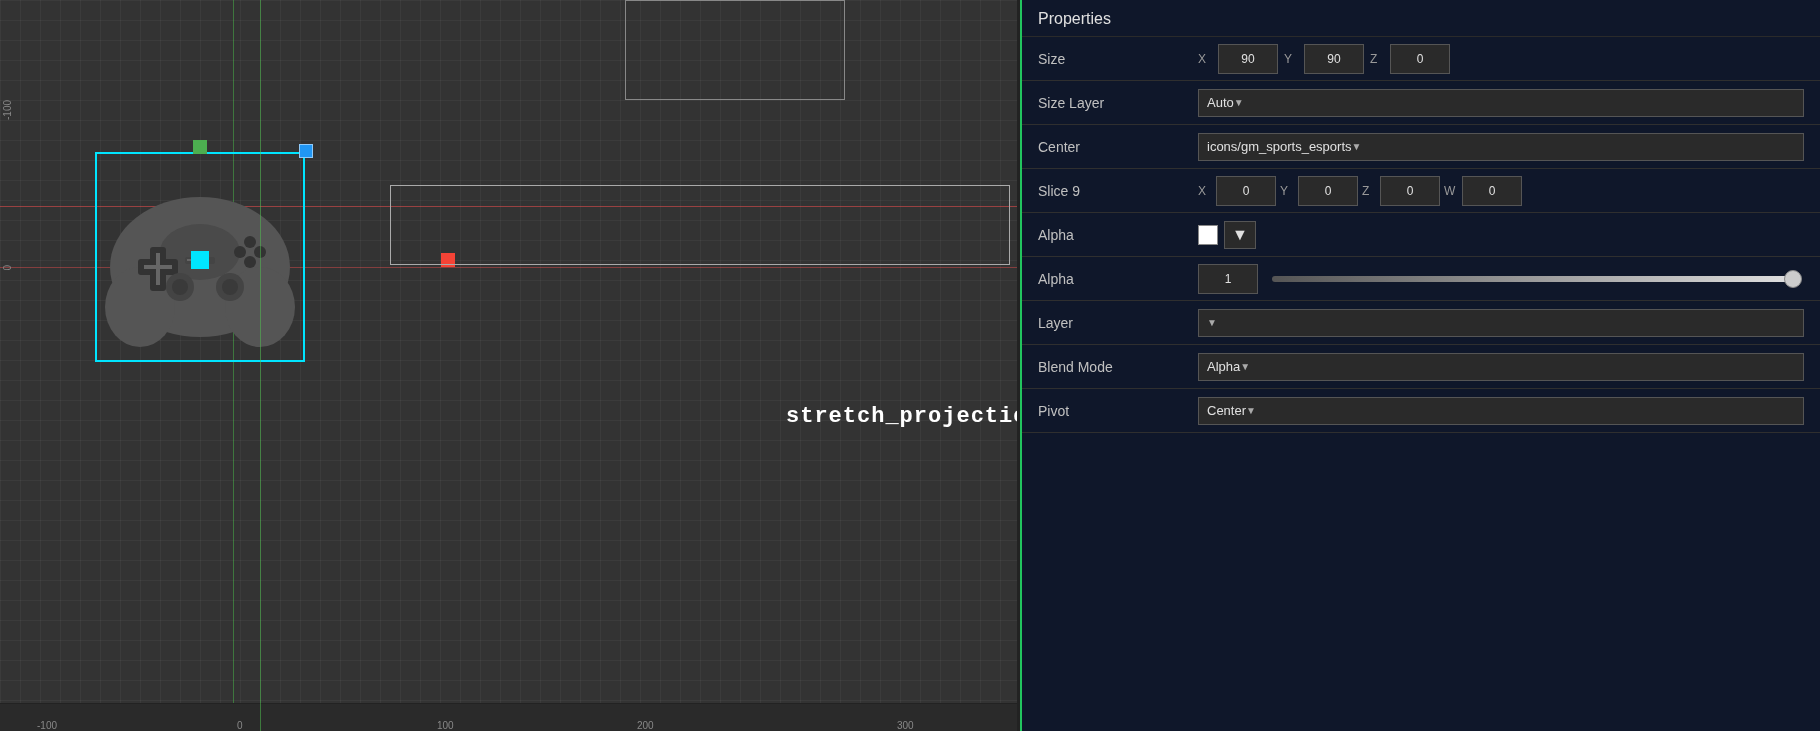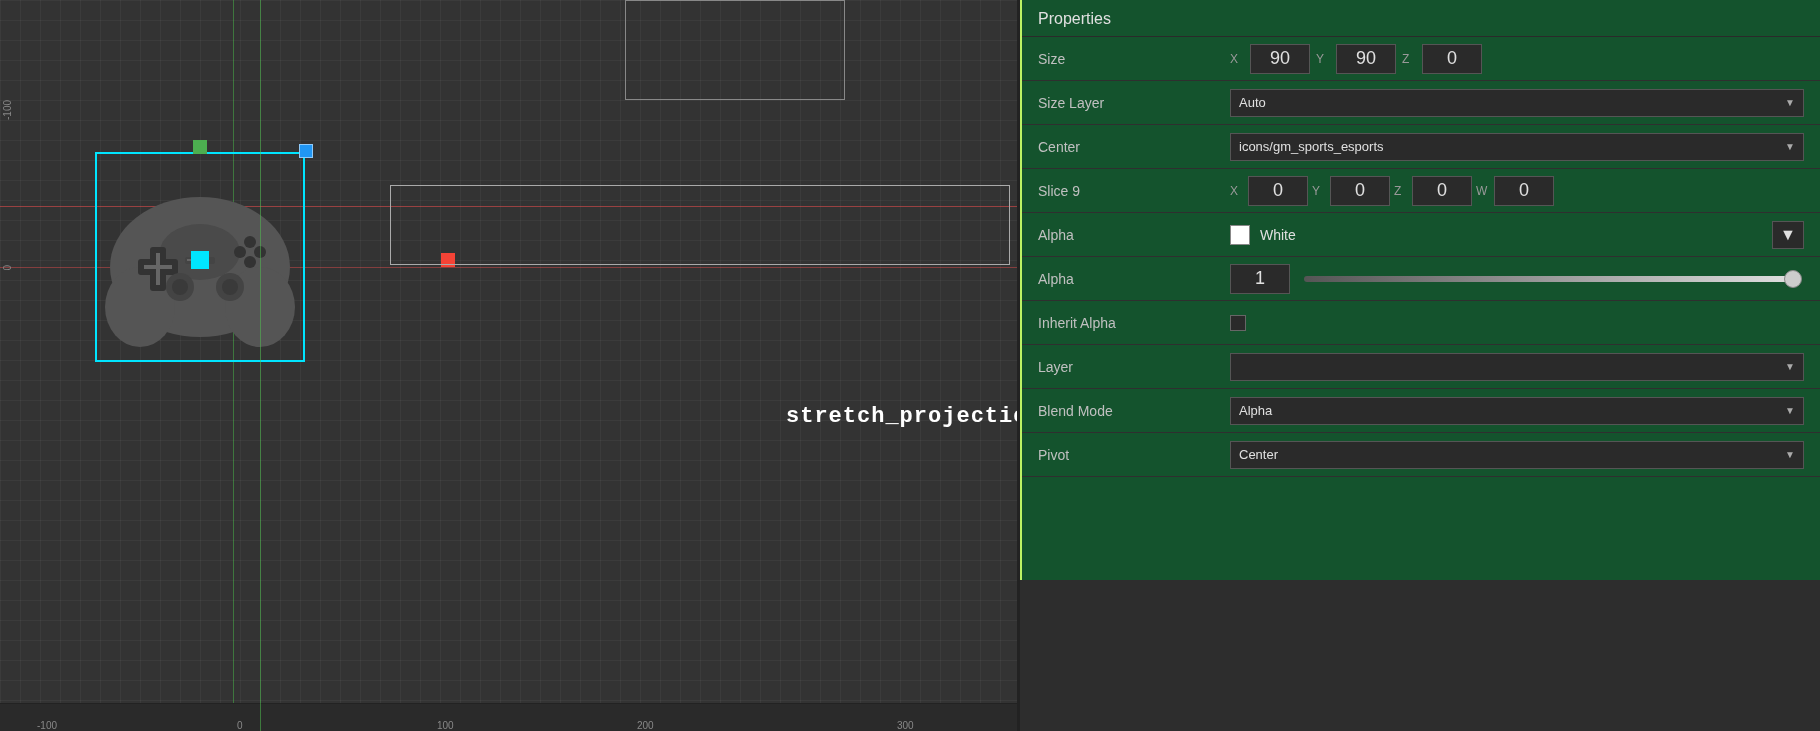--- a/index.html
+++ b/index.html
@@ -177,42 +177,41 @@
       top: 0px;
       right: 175px;
       width: 220px;
       height: 100px;
       border: 1px solid #888;
     }
 
     
     .properties-panel {
       width: 800px;
-      height: 580px;
-      background: #14532d;
-      border-left: 2px solid #bef264;
+      height: 731px;
+      background: #0f172a;
+      border-left: 2px solid #22c55e;
       overflow-y: auto;
       flex-shrink: 0;
     }
 
     .panel-title {
       font-size: 16px;
       color: #e0e0e0;
       padding: 10px 16px 8px;
       border-bottom: 1px solid #2a2a2a;
       font-weight: normal;
     }
 
     .prop-row {
       display: flex;
       align-items: center;
       padding: 0 16px;
       min-height: 44px;
       border-bottom: 1px solid #2f2f2f;
-      gap: 32px;
     }
 
     .prop-label {
       width: 160px;
       font-size: 14px;
       color: #c0c0c0;
       flex-shrink: 0;
     }
 
     .prop-value {
@@ -220,37 +219,36 @@
       display: flex;
       align-items: center;
       gap: 6px;
     }
 
     .text-input {
       background: #2a2a2a;
       border: 1px solid #555;
       color: #e0e0e0;
       padding: 14px 6px;
-      font-size: 18px;
+      font-size: 12px;
       width: 60px;
       height: 26px;
       text-align: center;
     }
 
     .dropdown {
       background: #2a2a2a;
       border: 1px solid #555;
       color: #e0e0e0;
       padding: 3px 8px;
       font-size: 13px;
       flex: 1;
       height: 28px;
       display: flex;
       align-items: center;
-      justify-content: space-between;
       cursor: pointer;
     }
 
     .dropdown-arrow {
       color: #aaa;
       font-size: 10px;
     }
 
     .coord-label {
       font-size: 12px;
@@ -450,43 +448,36 @@
       <input class="text-input" type="text" value="0" style="">
       <span class="coord-label">W</span>
       <input class="text-input" type="text" value="0" style="">
     </div>
   </div>
 
   <div class="prop-row">
     <div class="prop-label">Alpha</div>
     <div class="prop-value">
       <div class="color-swatch" style="background:#ffffff;"></div>
-      <span class="color-name">White</span>
       <div class="color-dropdown-btn">
         <span>▼</span>
       </div>
     </div>
   </div>
 
   <div class="prop-row">
     <div class="prop-label">Alpha</div>
     <div class="prop-value">
       <input class="text-input" type="text" value="1" style="">
       <div class="alpha-slider">
         <div class="alpha-thumb"></div>
       </div>
     </div>
   </div>
 
-  <div class="prop-row">
-    <div class="prop-label">Inherit Alpha</div>
-    <div class="prop-value">
-      <div class="checkbox"></div>
-    </div>
-  </div>
 
   <div class="prop-row">
     <div class="prop-label">Layer</div>
     <div class="prop-value">
       <div class="dropdown">
         <span></span>
         <span class="dropdown-arrow">▼</span>
       </div>
     </div>
   </div>

